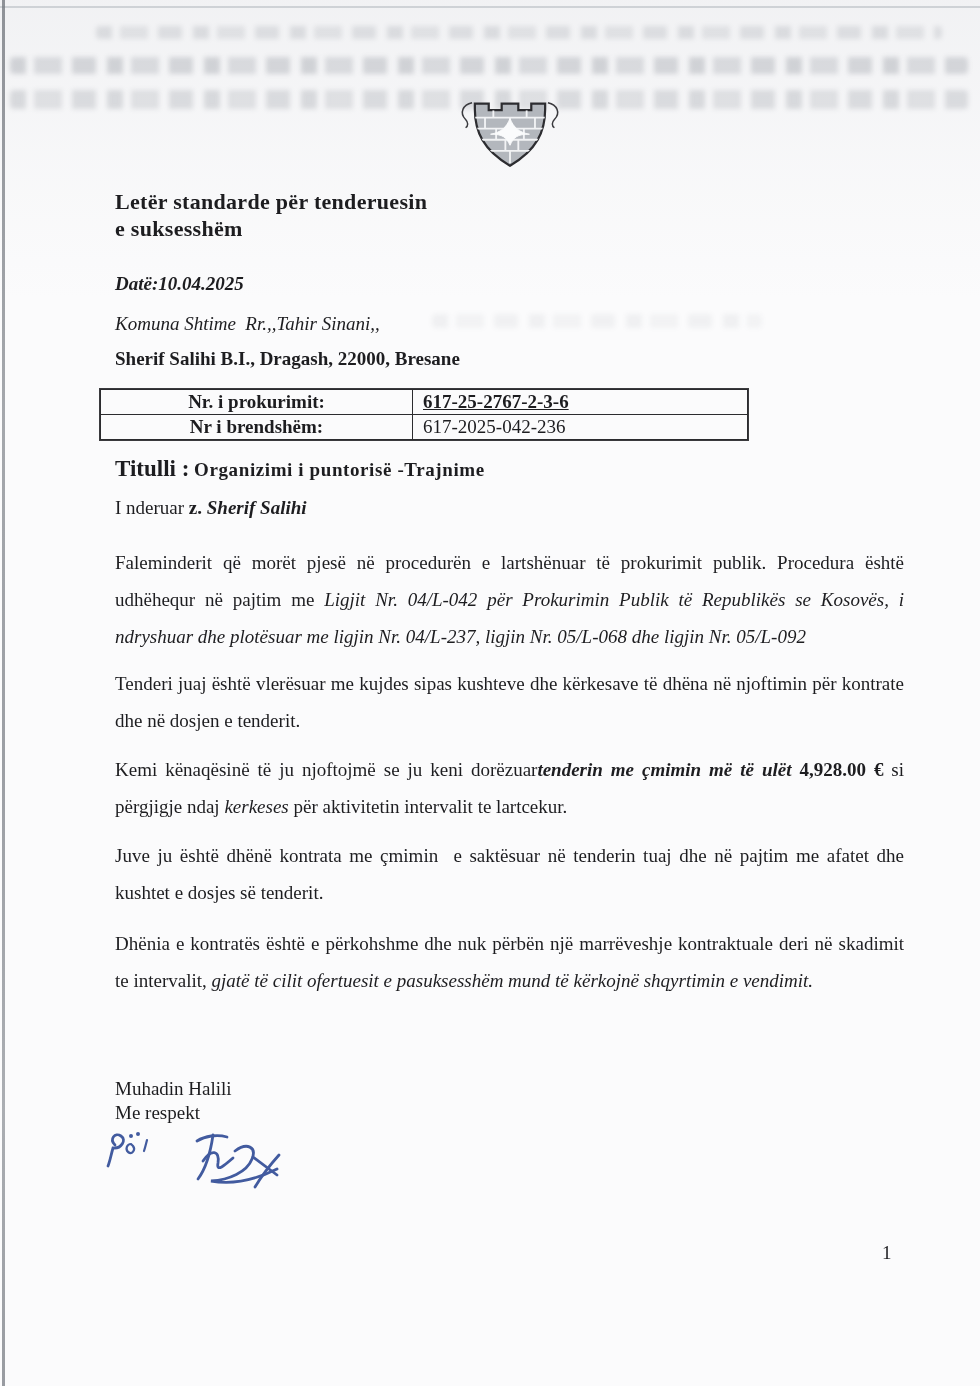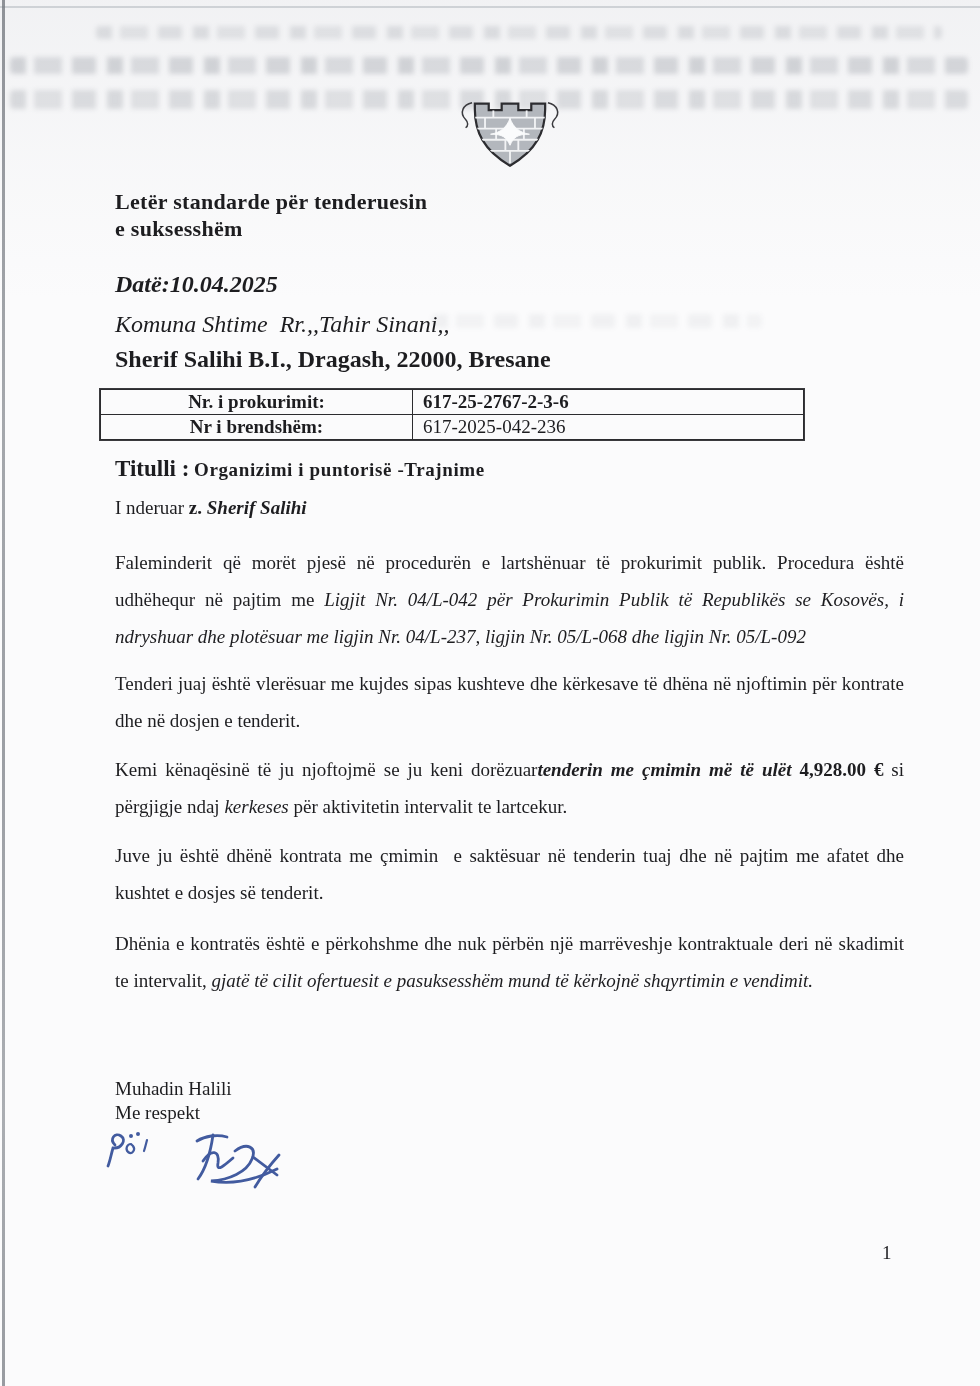--- a/index.html
+++ b/index.html
@@ -46,40 +46,40 @@
   .emblem-wrap { width: 122px; margin: 100px auto 10px auto; text-align: center; }
 
   .letter-title {
     text-align: left;
     font-weight: bold;
     font-size: 22px;
     line-height: 27px;
     letter-spacing: .3px;
   }
 
-  .meta-line { font-size: 24px; line-height: 24px; }
+  .meta-line { font-size: 19px; line-height: 24px; }
   .date-line { margin-top: 30px; font-style: italic; font-weight: bold; }
   .authority-line { margin-top: 16px; font-style: italic; }
   .recipient-line { margin-top: 11px; font-weight: bold; }
 
   table.proc-table {
     margin-top: 18px;
     margin-left: -15px;
-    width: 704px;
+    width: 648px;
     border-collapse: collapse;
     box-shadow: 0 0 0 1px #3a3a3d;
   }
   table.proc-table td {
     border: 1.6px solid #2c2c2f;
     font-size: 19px;
     line-height: 22px;
     padding: 1px 10px;
   }
   td.proc-label { width: 312px; text-align: center; font-weight: bold; }
-  td.proc-value-strong { font-weight: bold; }
+  td.proc-value-strong { font-weight: bold; text-decoration: underline; }
 
   .subject { margin-top: 16px; font-size: 19px; }
   .subject .subject-label { font-weight: bold; font-size: 23px; }
   .subject .subject-value { font-weight: bold; letter-spacing: .6px; }
 
   .salutation { margin-top: 14px; font-size: 19px; line-height: 24px; }
 
   .body-paragraph {
     font-size: 19px;
     line-height: 37px;

